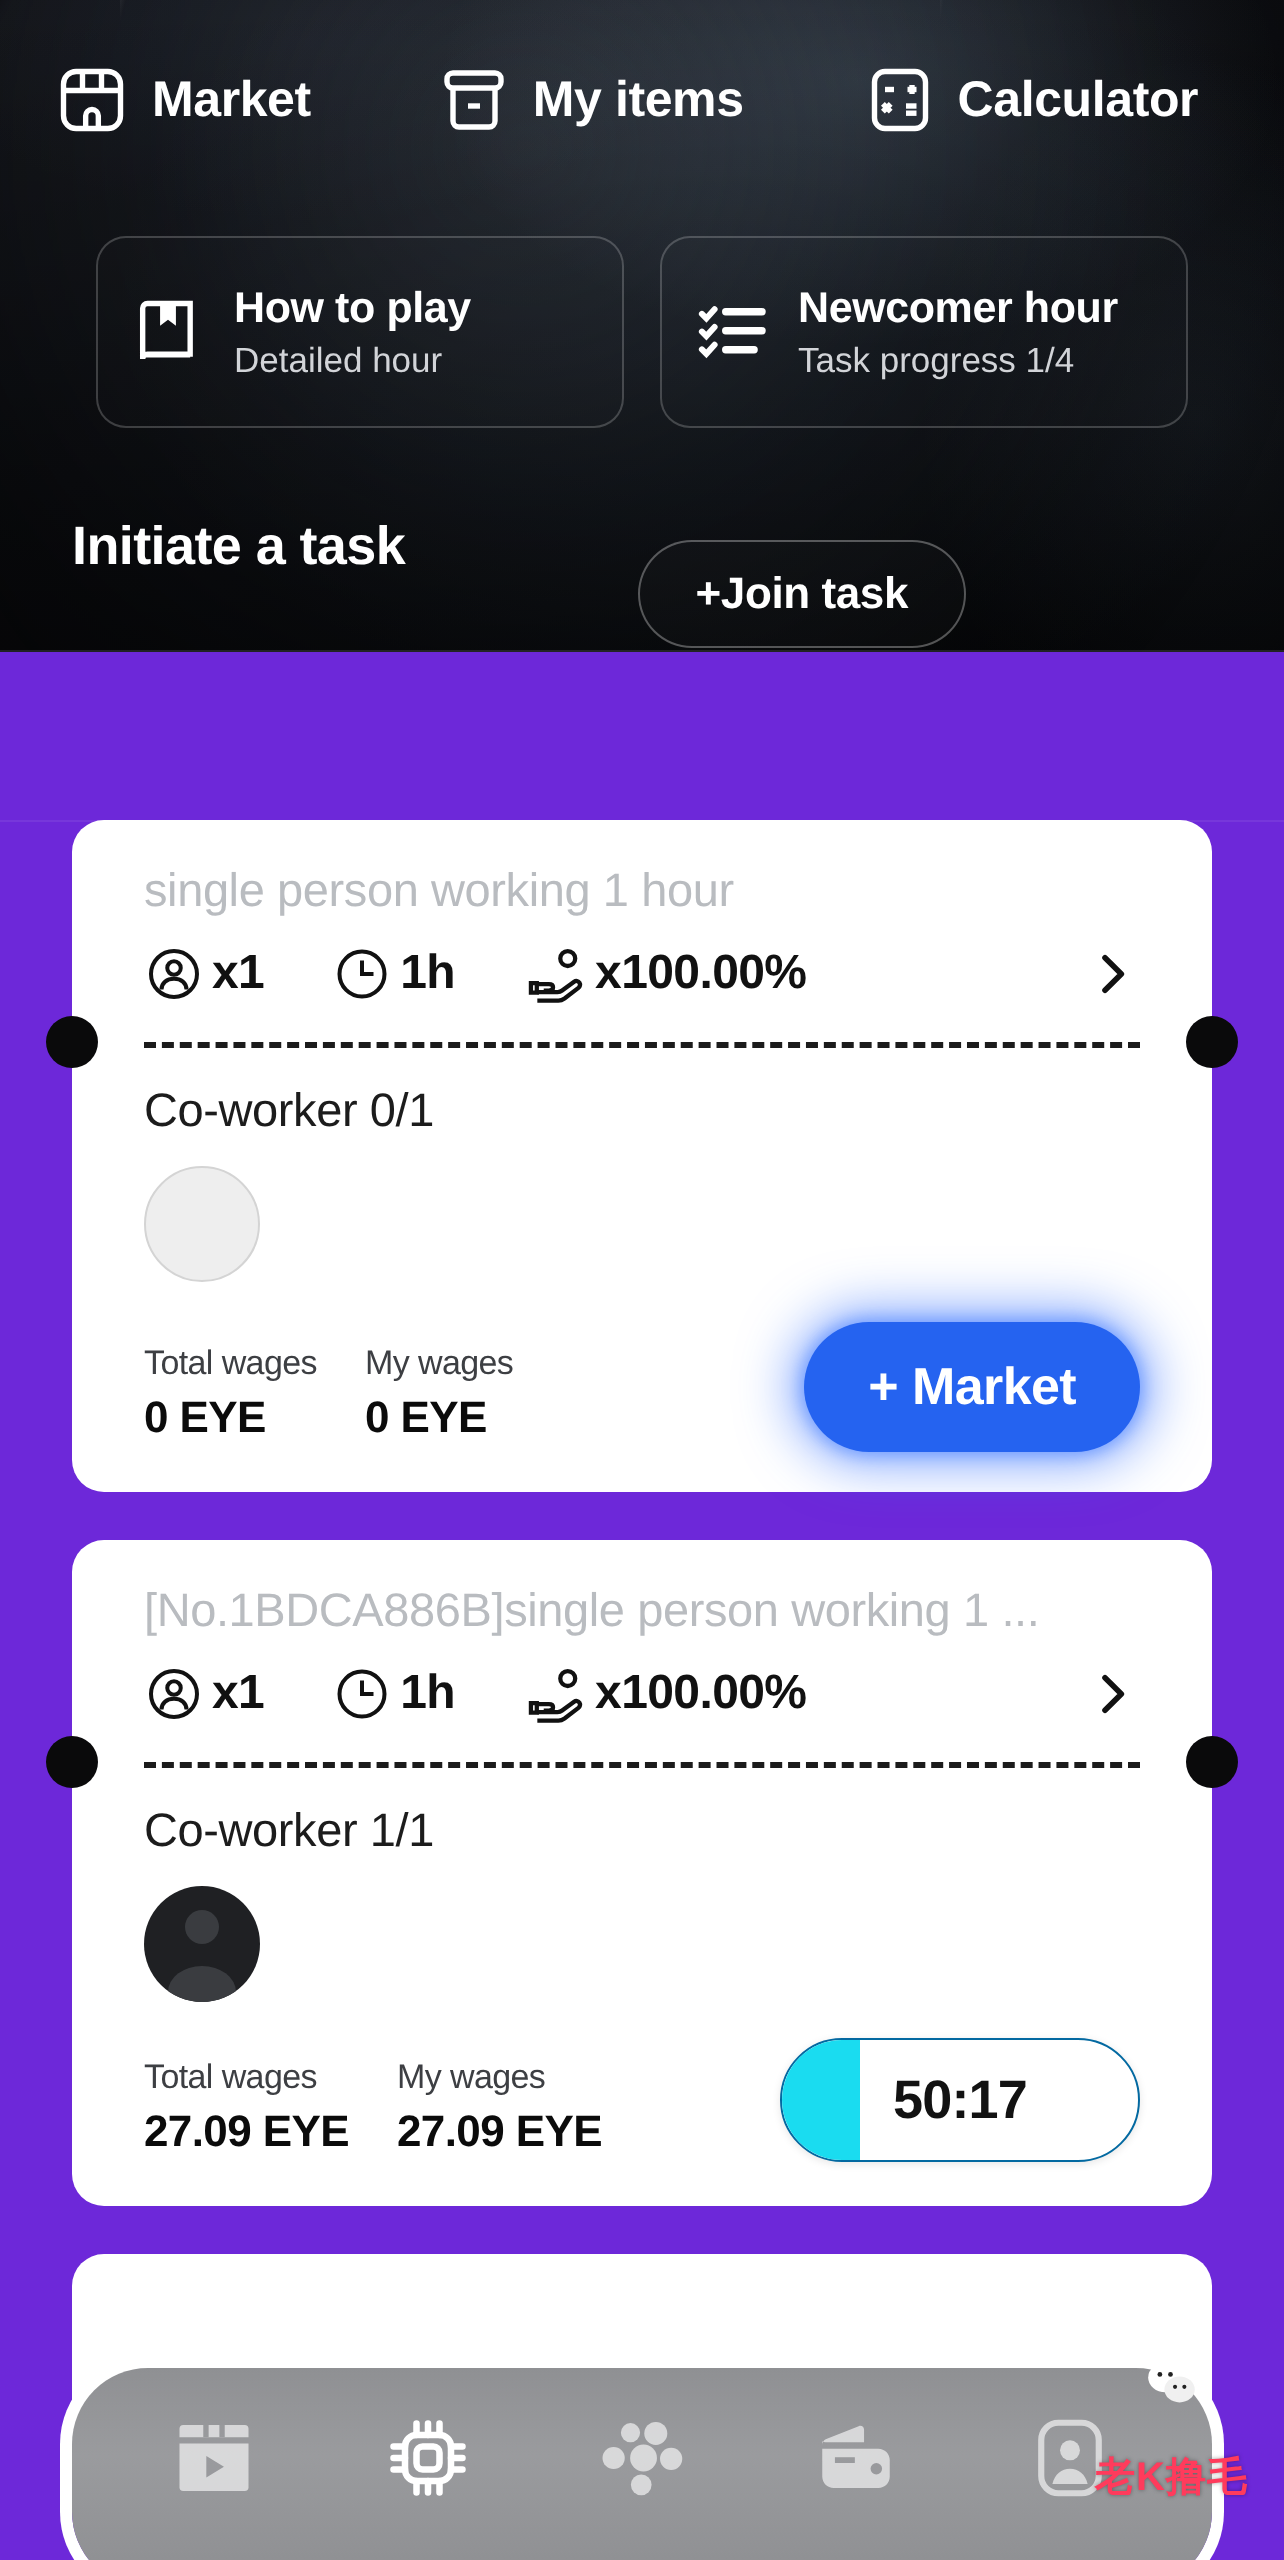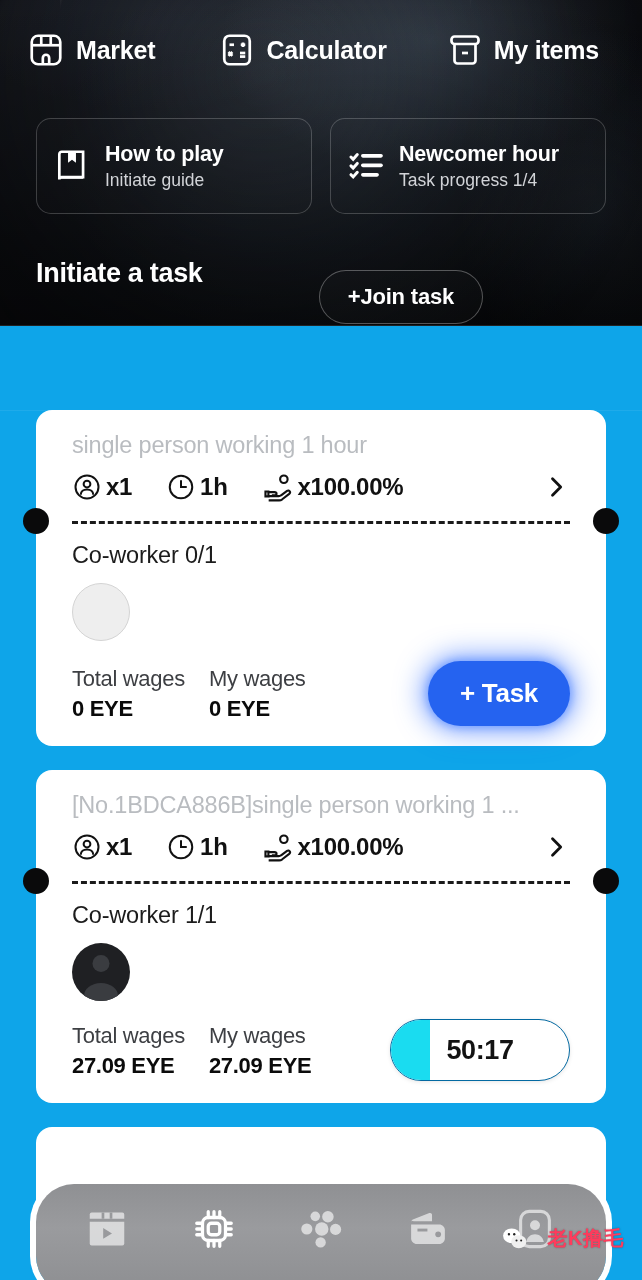--- a/index.html
+++ b/index.html
@@ -48,21 +48,21 @@
   }
   .topnav-item { display:flex; align-items:center; gap:11px; cursor:pointer; }
   .topnav-item:nth-child(1){ margin-left:27px; }
   .topnav-item:nth-child(2){ margin-left:64px; }
   .topnav-item:nth-child(3){ margin-left:60px; }
   .topnav-label { color:#fff; font-size:25px; font-weight:bold; letter-spacing:-0.2px; }
 
   
   .infocards {
     position:absolute; left:0; top:118px; width:642px; height:96px;
-    display:flex; gap:18px; padding:0 36px; z-index:5;
+    display:flex; gap:18px; padding:0 48px; z-index:5;
   }
   .infocard {
     flex:1; border:1px solid rgba(255,255,255,0.20); border-radius:15px;
     display:flex; align-items:center; gap:14px; padding:0 16px;
     background:rgba(255,255,255,0.012); cursor:pointer;
   }
   .infocard-txt { display:flex; flex-direction:column; gap:3px; }
   .infocard-title { color:#fff; font-size:21.5px; font-weight:bold; letter-spacing:-0.2px; white-space:nowrap; }
   .infocard-sub { color:#d2d4d8; font-size:17.5px; white-space:nowrap; }
 
@@ -76,21 +76,21 @@
   .join-btn {
     border:1px solid rgba(255,255,255,0.30); border-radius:34px;
     color:#fff; font-size:22px; font-weight:bold;
     padding:13px 28px; background:rgba(255,255,255,0.02); cursor:pointer;
     letter-spacing:-0.2px; white-space:nowrap;margin-top:48px;
   }
 
   
   .list {
     position:absolute; left:0; top:326px; width:642px; bottom:0;
-    background:#0ea5e9; padding:0 36px;
+    background:#6d28d9; padding:0 36px;
   }
   .list-divider { position:absolute; left:0; top:84px; width:642px; height:1px; background:rgba(255,255,255,0.07); }
 
   
   .card {
     position:relative; background:#fff; border-radius:16px;
     margin-top:0; overflow:visible;
   }
   .card-top { padding:22px 36px 18px 36px; }
   .card-name {
@@ -129,21 +129,21 @@
     content:""; position:absolute; left:50%; top:12px; transform:translateX(-50%);
     width:17px; height:17px; border-radius:50%; background:#3a3c40;
   }
   .avatar.filled:after{
     content:""; position:absolute; left:50%; bottom:-8px; transform:translateX(-50%);
     width:34px; height:26px; border-radius:50% 50% 0 0; background:#3a3c40;
   }
 
   .wage-row { display:flex; align-items:flex-end; }
   .wage-block { margin-right:24px; }
-  .wage-label { color:#3d3f43; font-size:22px; letter-spacing:-0.3px; }
+  .wage-label { color:#3d3f43; font-size:17px; letter-spacing:-0.3px; }
   .wage-val { color:#0b0b0b; font-size:22px; font-weight:bold; letter-spacing:-0.3px; margin-top:4px; }
 
   .group-btn {
     margin-left:auto; background:#2563f0; color:#fff;
     font-size:26px; font-weight:bold; letter-spacing:-0.3px;
     border-radius:34px; padding:17px 32px; cursor:pointer;
     box-shadow:0 0 26px 7px rgba(50,110,255,0.55), 0 0 8px 2px rgba(70,130,255,0.5);
     white-space:nowrap; position:relative; top:4px;
   }
   .timer-pill {
@@ -169,21 +169,21 @@
     display:flex; align-items:center; justify-content:space-around;
     padding:0 18px 20px 18px;
     z-index:30;
     box-shadow:0 0 0 6px #ffffff;
   }
   .navicon { opacity:0.62; cursor:pointer; }
   .navicon.active { opacity:1; }
 
   .watermark {
     position:absolute; right:18px; bottom:28px; z-index:40;
-    display:flex; align-items:center; gap:20px;
+    display:flex; align-items:center; gap:20px;flex-direction:column;
   }
   .wm-text { color:#ff3b5c; font-size:20px; font-weight:bold; letter-spacing:0.5px;
              text-shadow:0 0 2px rgba(0,0,0,0.35); }
 
   svg { display:block; }
 </style>
 </head>
 <body>
 
 <div class="screen">
@@ -197,62 +197,62 @@
       <span>
         <svg width="38" height="38" viewBox="0 0 24 24" fill="none" stroke="#fff" stroke-width="1.7">
           <rect x="3" y="3" width="18" height="18" rx="4"></rect>
           <path d="M3 9h18"></path>
             <path d="M9 3v6"></path>
             <path d="M15 3v6"></path>
           <path d="M10 21v-4a2 2 0 0 1 4 0v4"></path>
         </svg>
       </span>
       <span class="topnav-label">Market</span>
+    </div>
+
+    <div class="topnav-item">
+      <span>
+        <svg width="36" height="36" viewBox="0 0 24 24" fill="none" stroke="#fff" stroke-width="1.8">
+          <rect x="3" y="3" width="18" height="5" rx="2"></rect>
+          <path d="M5 8v11a2 2 0 0 0 2 2h10a2 2 0 0 0 2-2V8"></path>
+          <path d="M10 14h4"></path>
+        </svg>
+      </span>
+      <span class="topnav-label">My items</span>
     </div>
 
     <div class="topnav-item">
       <span>
         <svg width="36" height="36" viewBox="0 0 24 24" fill="none" stroke="#fff" stroke-width="1.8">
           <rect x="3.5" y="2.5" width="17" height="19" rx="3.5"></rect>
           <path d="M7 8.5h3"></path>
           <path d="M14.5 8.5h3"></path>
             <path d="M16 7v3"></path>
           <path d="M6.3 13.3l2.6 2.6M8.9 13.3l-2.6 2.6"></path>
           <path d="M14 14h3.5"></path>
             <path d="M14 16.4h3.5"></path>
         </svg>
       </span>
       <span class="topnav-label">Calculator</span>
     </div>
-
-    <div class="topnav-item">
-      <span>
-        <svg width="36" height="36" viewBox="0 0 24 24" fill="none" stroke="#fff" stroke-width="1.8">
-          <rect x="3" y="3" width="18" height="5" rx="2"></rect>
-          <path d="M5 8v11a2 2 0 0 0 2 2h10a2 2 0 0 0 2-2V8"></path>
-          <path d="M10 14h4"></path>
-        </svg>
-      </span>
-      <span class="topnav-label">My items</span>
-    </div>
   </div>
 
   <div class="infocards">
 
     <div class="infocard">
       <span>
         <svg width="38" height="38" viewBox="0 0 24 24" fill="none" stroke="#fff" stroke-width="1.7">
           <path d="M4 4.5A1.5 1.5 0 0 1 5.5 3H19v16H5.5A1.5 1.5 0 0 0 4 20.5z"></path>
           <path d="M4 19.2h15"></path>
           <path d="M9.5 3v7l2.5-1.9L14.5 10V3z" fill="#fff" stroke="none"></path>
         </svg>
       </span>
       <span class="infocard-txt">
         <span class="infocard-title">How to play</span>
-        <span class="infocard-sub">Initiate guide</span>
+        <span class="infocard-sub">Detailed hour</span>
       </span>
     </div>
 
     <div class="infocard">
       <span>
         <svg width="38" height="38" viewBox="0 0 24 24" fill="none" stroke="#fff" stroke-width="1.9" stroke-linecap="round">
           <path d="M2.5 6.3l1.4 1.4 2.6-2.9"></path>
           <path d="M2.5 11.9l1.4 1.4 2.6-2.9"></path>
           <path d="M2.5 17.5l1.4 1.4 2.6-2.9"></path>
           <path d="M10 5.6h11.5" stroke-width="2.3"></path>
@@ -332,21 +332,21 @@
         </div>
         <div class="wage-row">
           <div class="wage-block">
             <div class="wage-label">Total wages</div>
             <div class="wage-val">0 EYE</div>
           </div>
           <div class="wage-block">
             <div class="wage-label">My wages</div>
             <div class="wage-val">0 EYE</div>
           </div>
-          <div class="group-btn" style="background: rgb(37, 99, 240);">+ Task</div>
+          <div class="group-btn" style="background: rgb(37, 99, 240);">+ Market</div>
         </div>
       </div>
     </div>
 
     <div class="card-gap"></div>
 
     <div class="card">
       <div class="card-top">
         <div class="card-name">[No.1BDCA886B]single person working 1 ...</div>
         <div class="card-stats">

